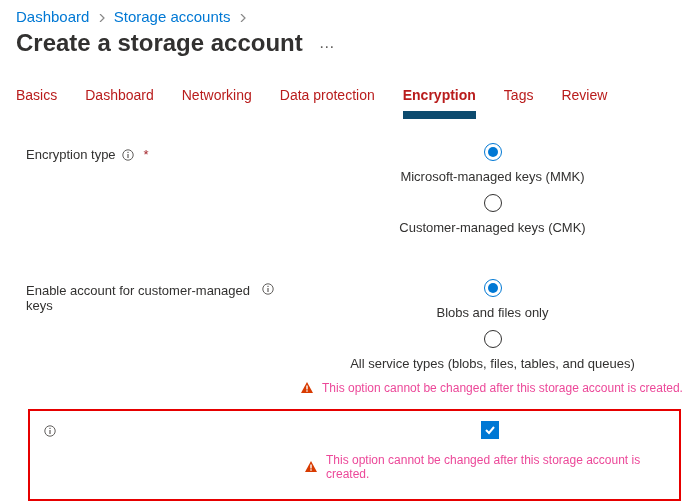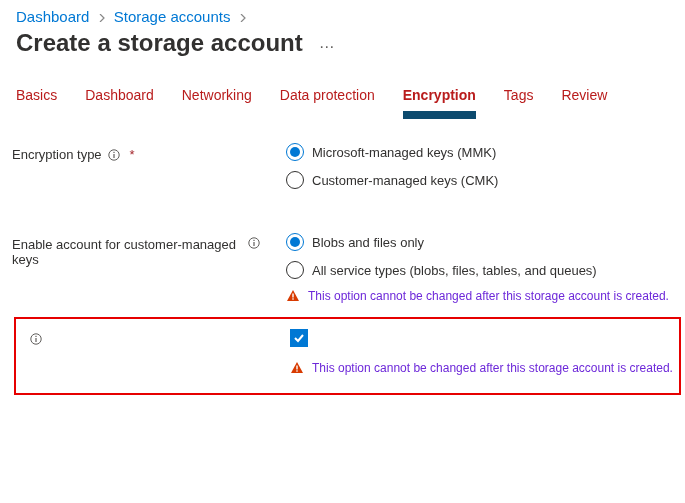--- a/index.html
+++ b/index.html
@@ -36,21 +36,21 @@
     .tab {
       padding: 6px 0 8px 0;
       color: #b91c1c;
       cursor: pointer;
       border-bottom: 3px solid transparent;
     }
     .tab.active {
       font-weight: 600;
       border-bottom: 8px solid #0c4a6e;
     }
-    .form-area { padding: 24px 0 0 12px; }
+    .form-area { padding: 24px 0 0 26px; }
     .form-row {
       display: flex;
       align-items: flex-start;
       margin-bottom: 14px;
     }
     .form-label-col {
       width: 274px;
       display: flex;
       align-items: center;
       gap: 6px;
@@ -60,20 +60,21 @@
     }
     .form-field-col { flex: 1; }
     .info-icon { display:inline-flex; }
     .required { color: #a4262c; margin-left: 4px; }
     .radio-line {
       display: flex;
       align-items: center;
       gap: 8px;
       margin-bottom: 10px;
       font-size: 13px;
+      flex-direction: column;
     }
     .radio {
       width: 18px; height: 18px;
       border: 1px solid #323130;
       border-radius: 50%;
       display: inline-flex;
       align-items: center; justify-content: center;
       background: #fff;
     }
     .radio.selected { border: 1px solid #0078d4; }
@@ -81,21 +82,21 @@
       content: '';
       width: 10px; height: 10px;
       background: #0078d4;
       border-radius: 50%;
     }
     .warning-line {
       display: flex;
       align-items: center;
       gap: 8px;
       font-size: 12px;
-      color: #6d28d9;
+      color: #ec4899;
       margin-top: 4px;
     }
     .warn-icon { display:inline-flex; }
     .checkbox {
       width: 18px; height: 18px;
       border: 1px solid #0078d4;
       background: #0078d4;
       display: inline-flex;
       align-items: center; justify-content: center;
     }

